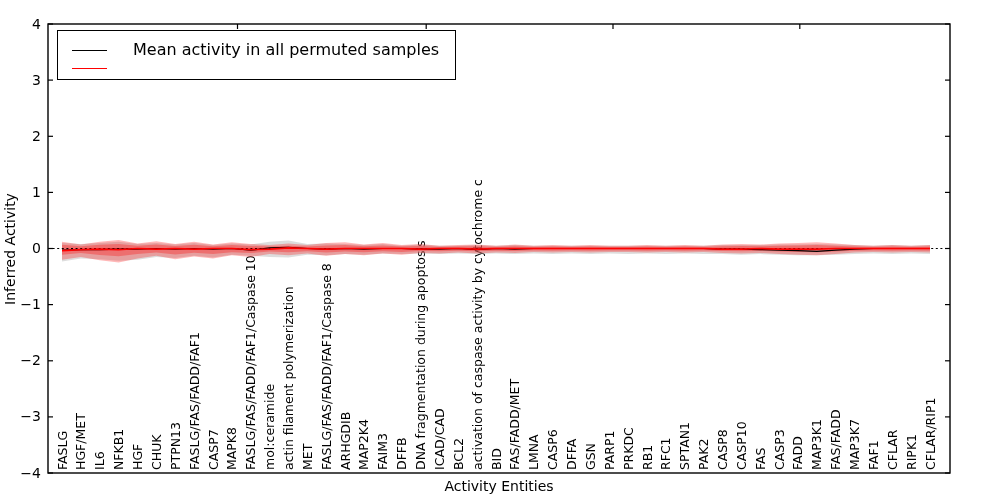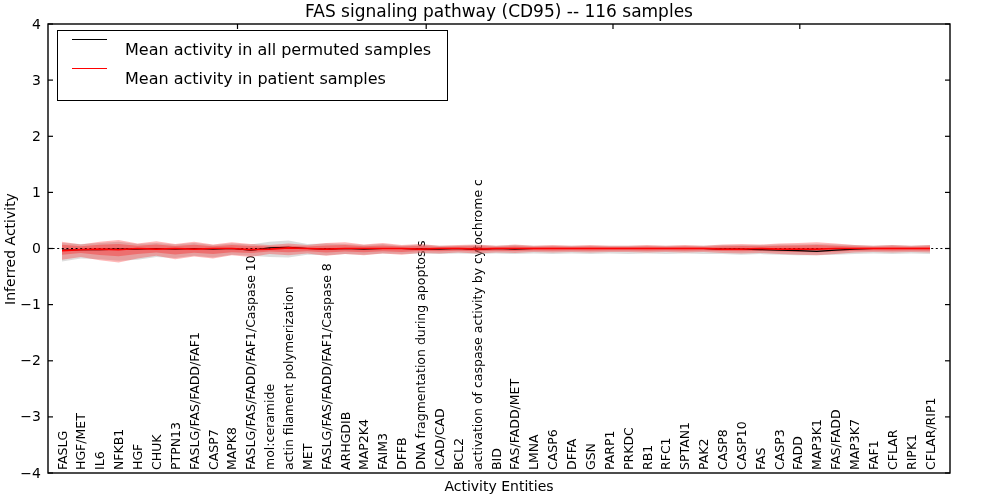--- a/index.html
+++ b/index.html
@@ -19,21 +19,21 @@
   .ylabel{
     position:absolute;left:10px;top:249px;
     transform:translate(-50%,-50%) rotate(-90deg);
     font-size:14px;white-space:nowrap;
   }
   .legend{
     position:absolute;left:57px;top:30px;background:#ffffff;
     border:1.5px solid #000;padding:8px 16px 10px 14px;
     display:flex;flex-direction:column;gap:7px;
   }
-  .legend-row{display:flex;align-items:flex-start;white-space:nowrap;}
+  .legend-row{display:flex;align-items:center;white-space:nowrap;gap:8px;}
   .legend-line{display:inline-block;width:35px;height:0;border-top:1.6px solid #000;margin-right:18px;}
   .legend-label{font-size:16px;line-height:22px;}
 </style>
 </head>
 <body>
 
 <div class="figure">
   <svg id="chart" class="chart-svg" width="1000" height="500" xmlns="http://www.w3.org/2000/svg">
       <text transform="translate(66.5,470) rotate(-90)" font-size="12.5" fill="#000" font-family="DejaVu Sans, Liberation Sans, sans-serif">FASLG</text>
       <text transform="translate(85.4,470) rotate(-90)" font-size="12.5" fill="#000" font-family="DejaVu Sans, Liberation Sans, sans-serif">HGF/MET</text>
@@ -115,27 +115,25 @@
       <text x="41" y="421.4" text-anchor="end" font-size="14" fill="#000" font-family="DejaVu Sans, Liberation Sans, sans-serif">−3</text>
       <line x1="48" y1="473.0" x2="53" y2="473.0" stroke="#000" stroke-width="1.2"></line>
       <line x1="945" y1="473.0" x2="950" y2="473.0" stroke="#000" stroke-width="1.2"></line>
       <text x="41" y="477.5" text-anchor="end" font-size="14" fill="#000" font-family="DejaVu Sans, Liberation Sans, sans-serif">−4</text>
       <line x1="237.5" y1="24" x2="237.5" y2="29" stroke="#000" stroke-width="1.2"></line>
       <line x1="426.2" y1="24" x2="426.2" y2="29" stroke="#000" stroke-width="1.2"></line>
       <line x1="613.0" y1="24" x2="613.0" y2="29" stroke="#000" stroke-width="1.2"></line>
       <line x1="799.8" y1="24" x2="799.8" y2="29" stroke="#000" stroke-width="1.2"></line>
     </svg>
 
-  <div class="title">FAS signaling pathway (CD95) -- 116 samples</div>
   <div class="ylabel">Inferred Activity</div>
   <div class="xlabel">Activity Entities</div>
 
   <div class="legend">
     <div class="legend-row">
       <span class="legend-line" id="swatch-0" style="border-top-color: rgb(0, 0, 0);"></span>
       <span class="legend-label">Mean activity in all permuted samples</span>
     </div>
     <div class="legend-row">
       <span class="legend-line" id="swatch-1" style="border-top-color: rgb(255, 0, 0);"></span>
-      <span class="legend-label">Mean activity in patient samples</span>
     </div>
   </div>
 </div>
 
 </body></html>

